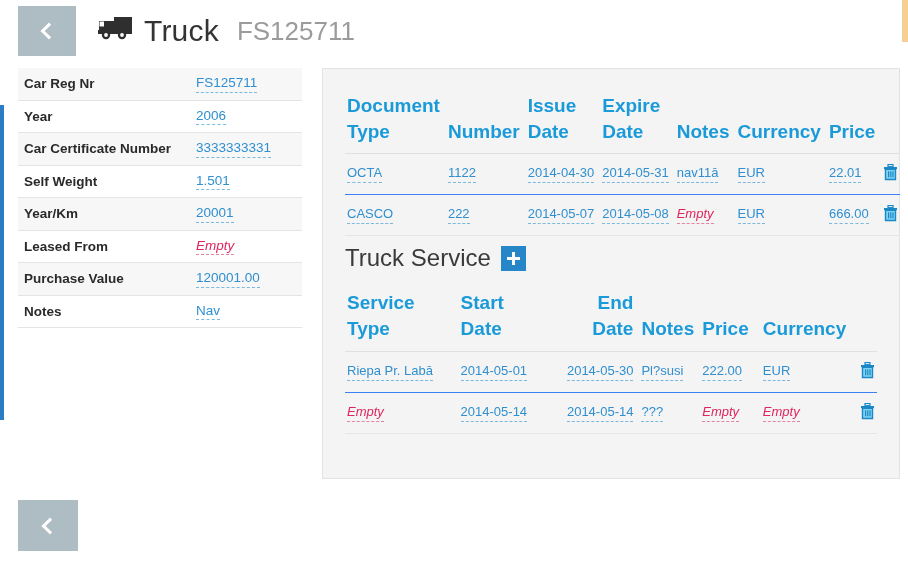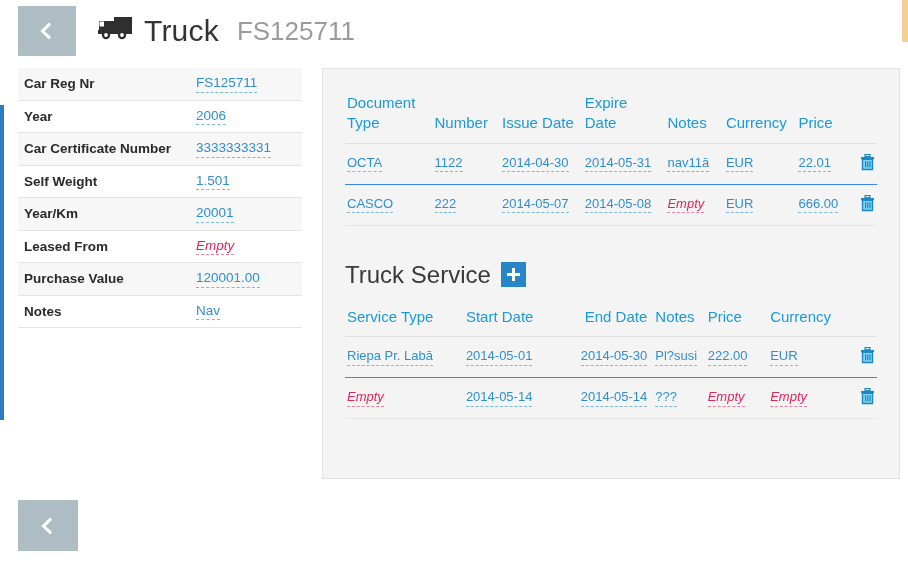--- a/index.html
+++ b/index.html
@@ -114,21 +114,21 @@
   }
   .add-btn::before, .add-btn::after {
     content: ""; position: absolute; background: #fff;
   }
   .add-btn::before { left: 6px; top: 11px; width: 13px; height: 3px; }
   .add-btn::after  { left: 11px; top: 6px; width: 3px; height: 13px; }
 
   
   .grid { width: 100%; border-collapse: collapse; }
   .grid th {
-    font-size: 15px; font-weight: normal; color: #1a9ad9;
+    font-size: 19px; font-weight: bold; color: #1a9ad9;
     text-align: left;
     vertical-align: bottom;
     padding: 2px 6px 9px 2px;
     border-bottom: 1px solid #e0e0e0;
     line-height: 1.35;
     margin-top: 44px;
   }
   .grid td {
     font-size: 13px;
     padding: 10px 6px 10px 2px;
@@ -147,21 +147,21 @@
   .doc-grid th.c5, .doc-grid td.c5 { width: 74px; }
   .doc-grid th.c6, .doc-grid td.c6 { width: 60px; }
 
   .svc-grid th.s0, .svc-grid td.s0 { width: 118px; }
   .svc-grid th.s1, .svc-grid td.s1 { width: 96px; }
   .svc-grid th.s2, .svc-grid td.s2 { width: 92px; text-align: right; }
   .svc-grid th.s3, .svc-grid td.s3 { width: 52px; }
   .svc-grid th.s4, .svc-grid td.s4 { width: 62px; }
   .svc-grid th.s5, .svc-grid td.s5 { width: 82px; }
 
-  .sec2 { margin-top: 35px; text-align: right; }
+  .sec2 { margin-top: 8px; text-align: right; }
 
   .trash { cursor: pointer; display: inline-block; vertical-align: middle; }
 </style>
 </head>
 <body>
 
 <div id="root">
 
   <div class="left-rail"></div>
   <div class="right-marker"></div>

